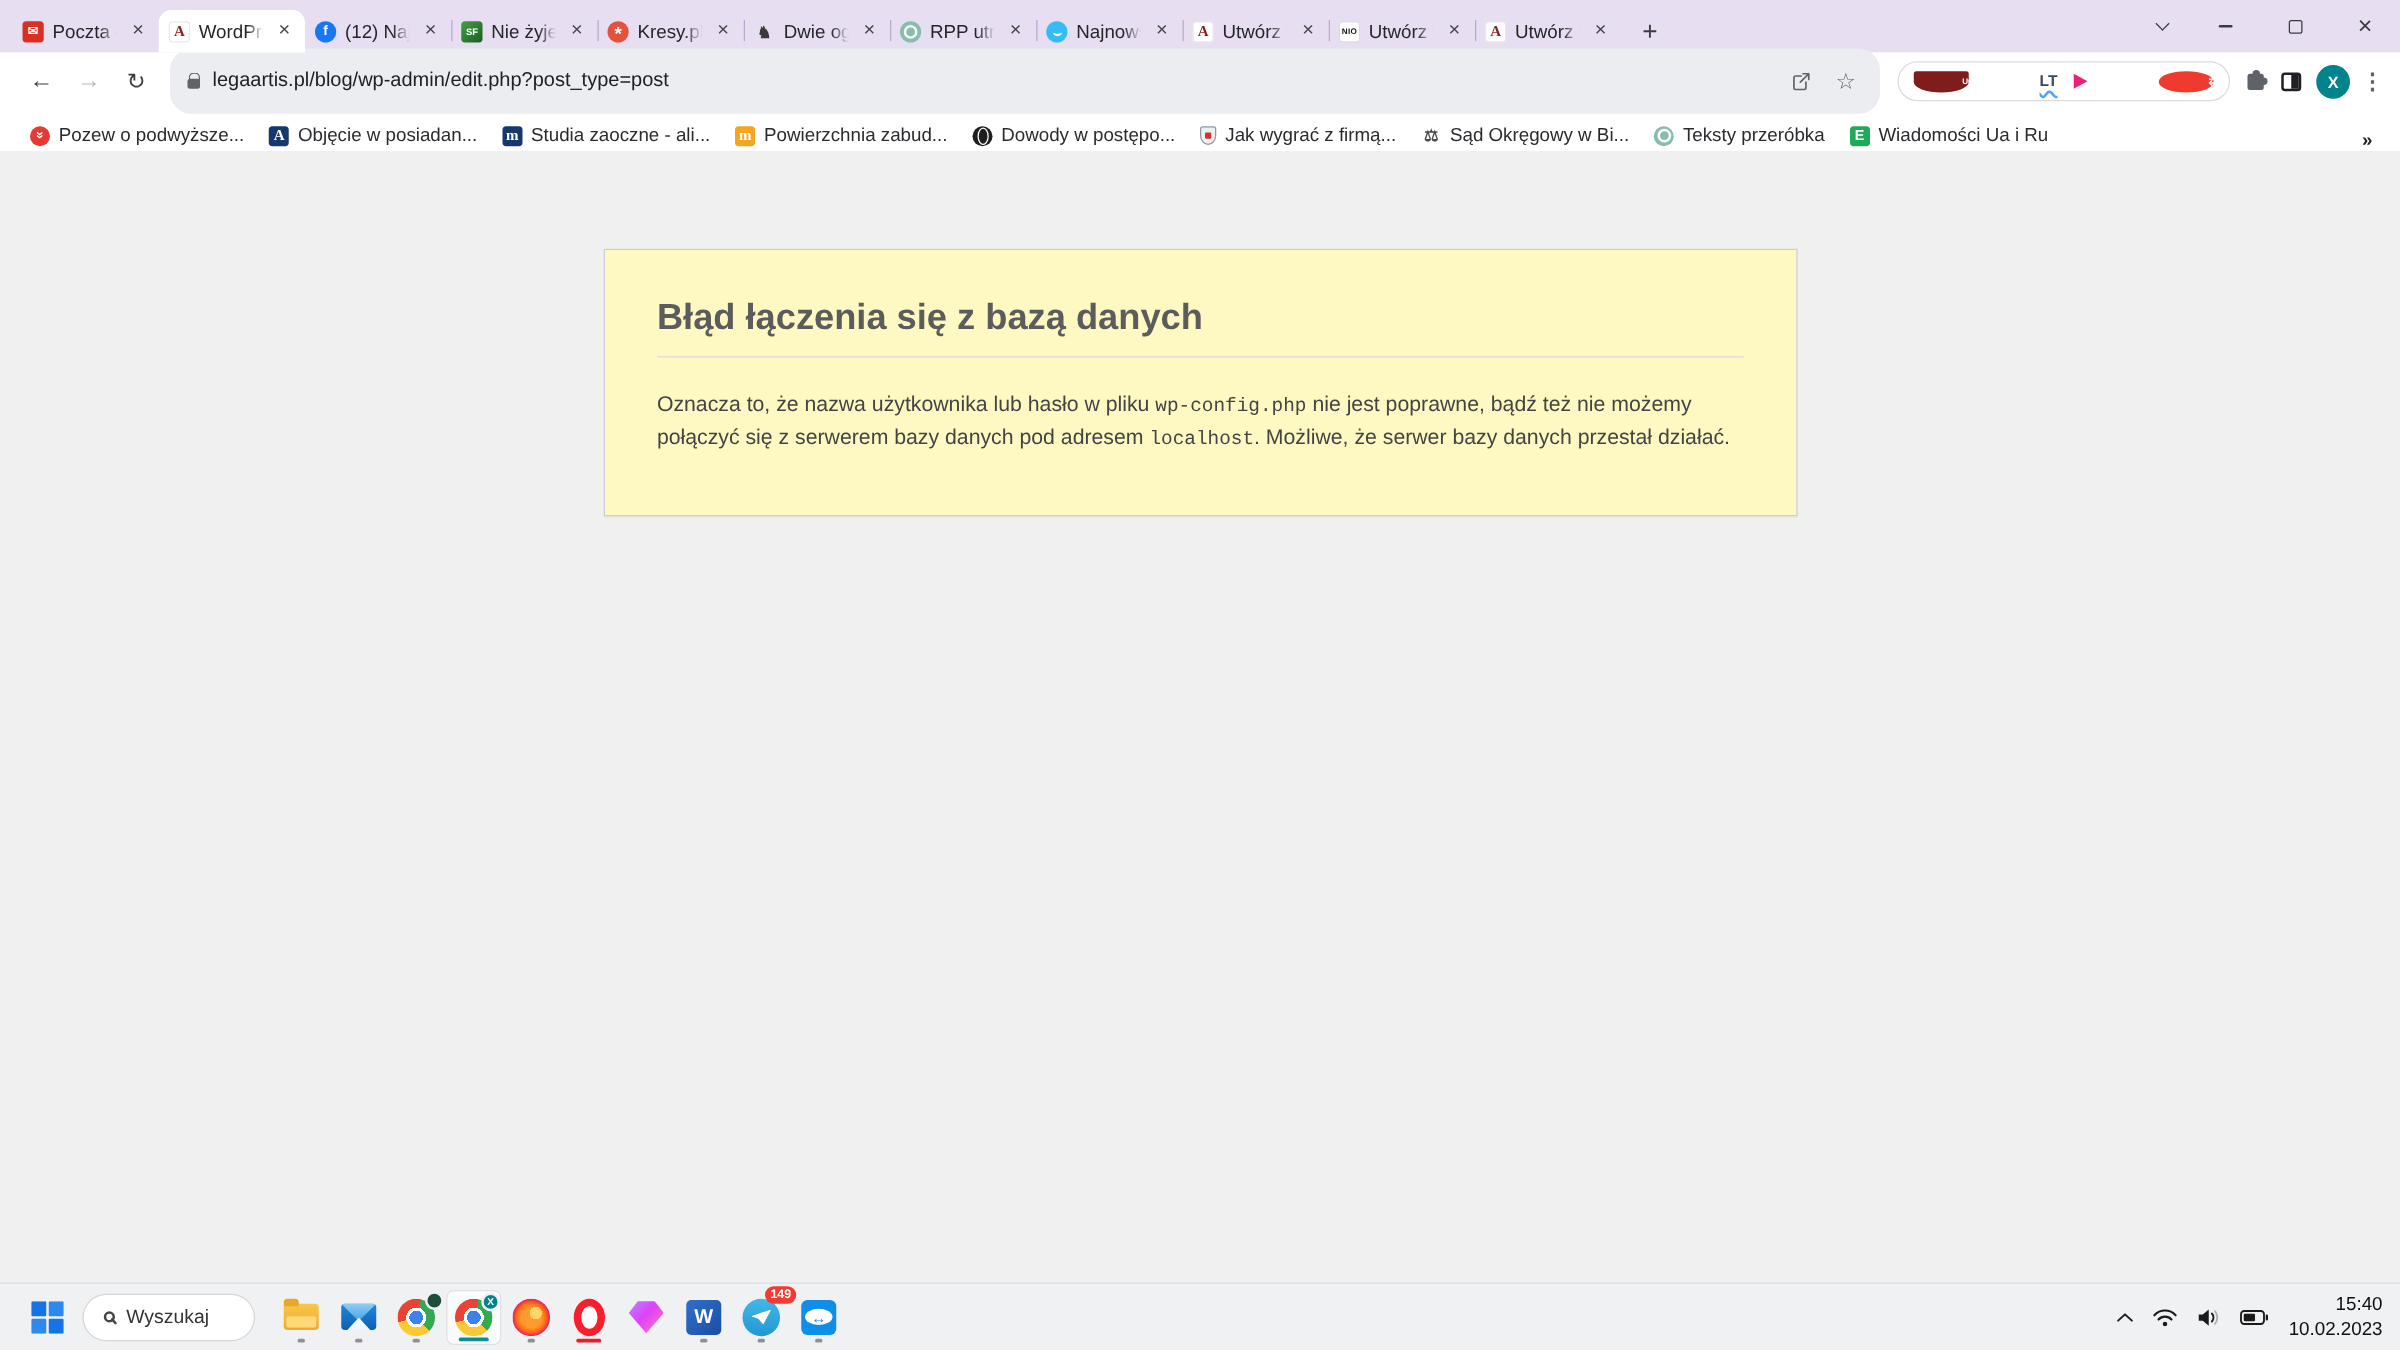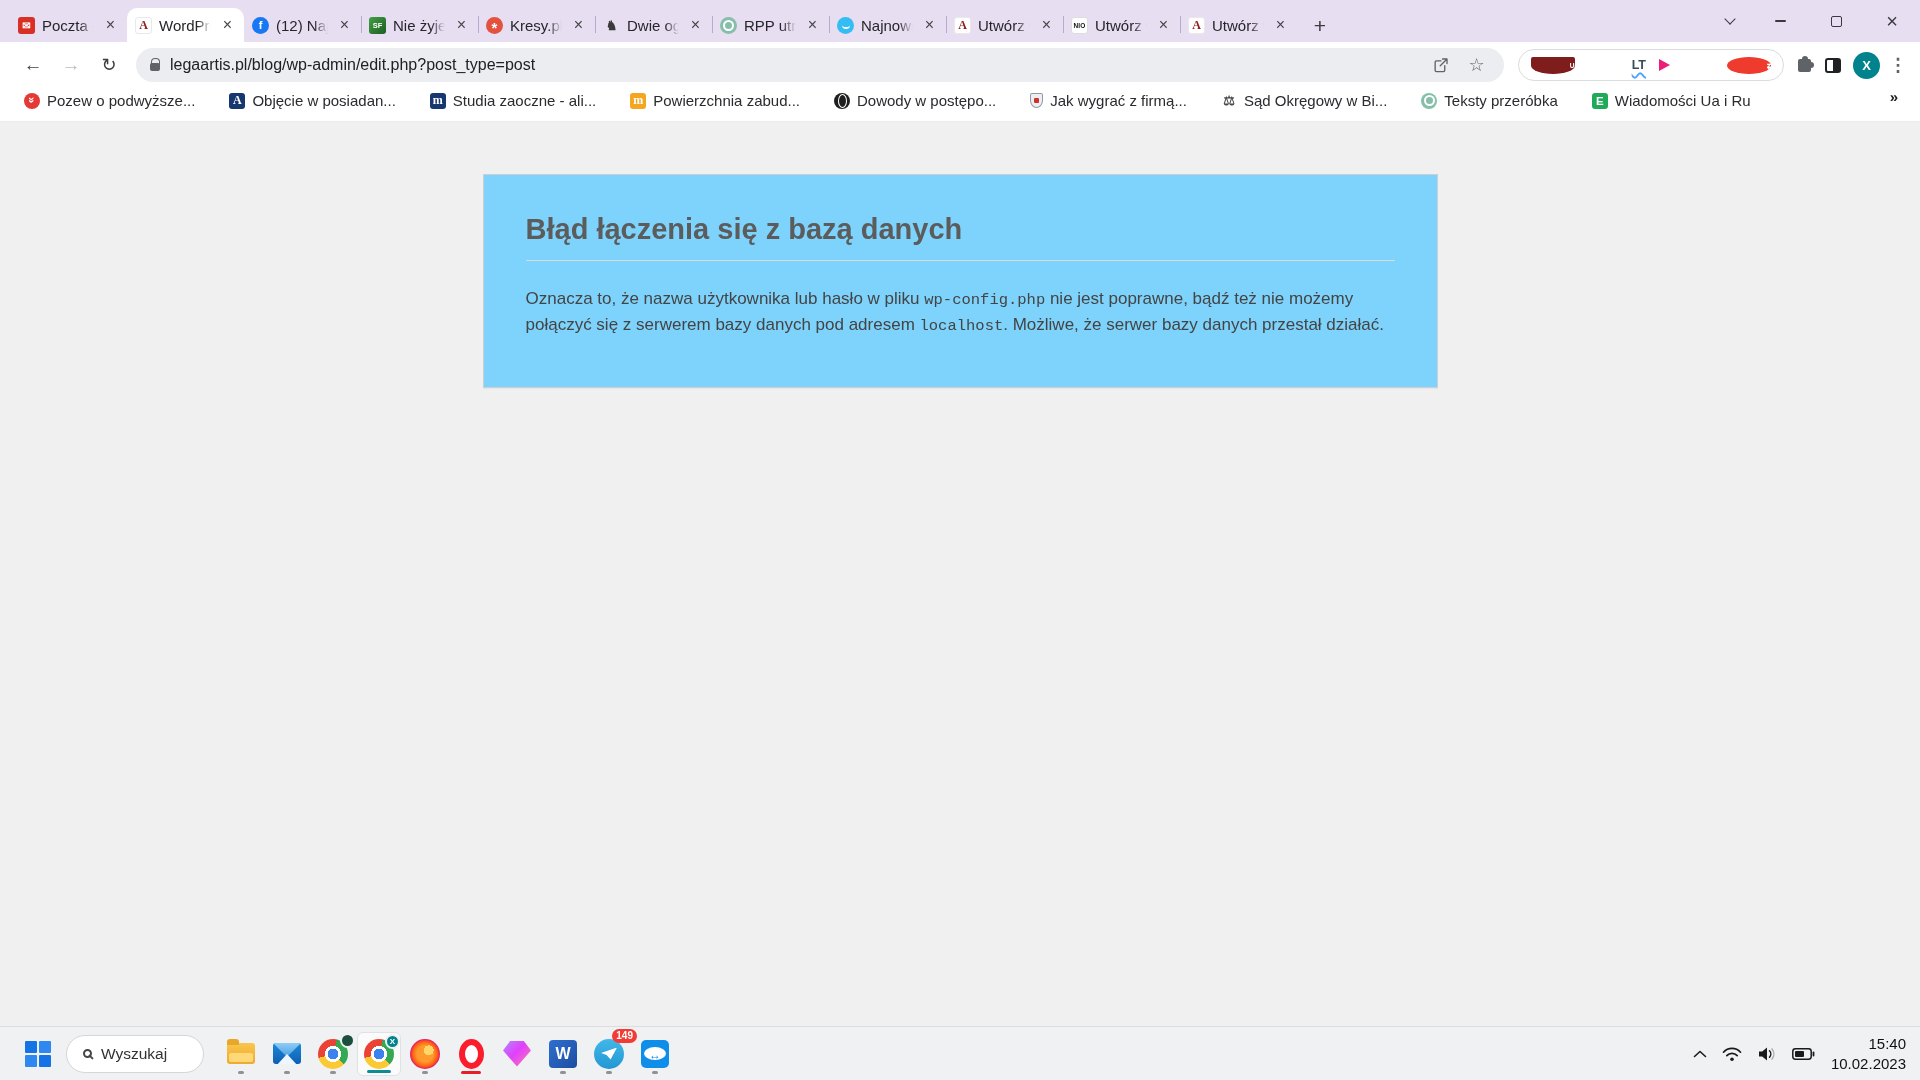--- a/index.html
+++ b/index.html
@@ -49,21 +49,21 @@
   .fv-smiley::before { content:""; width:8px; height:5px; border-bottom:2px solid #fff; border-radius:0 0 8px 8px; margin-top:1px; }
   .fv-nio { background:#fff; border:1px solid #ddd; color:#111; font-size:6.5px; font-weight:800; letter-spacing:.2px; }
 
   
   .toolbar { height:46px; background:#fff; display:flex; align-items:center; padding:0 10px 0 14px; }
   .nav { width:38px; height:38px; border-radius:50%; display:flex; align-items:center; justify-content:center;
          color:#3c4043; flex:none; }
   .nav-back::before { content:"←"; font-size:19px; }
   .nav-fwd::before { content:"→"; font-size:19px; color:#b8bcc1; }
   .nav-reload::before { content:"↻"; font-size:18px; }
-  .omnibox { flex:1; height:34px; background:#ebedf0; border-radius:17px; margin:0 8px; display:flex;
+  .omnibox { flex:1; height:52px; background:#ebedf0; border-radius:17px; margin:0 8px; display:flex;
              align-items:center; padding:0 14px; gap:10px; }
   .lock { width:10px; height:8px; background:#5f6368; border-radius:2px; position:relative; margin-top:4px; flex:none; }
   .lock::before { content:""; position:absolute; top:-5px; left:1.4px; width:7px; height:6px;
                   border:1.6px solid #5f6368; border-bottom:none; border-radius:4px 4px 0 0; }
   .url { flex:1; font-size:16px; color:#202124; white-space:nowrap; overflow:hidden; }
   .ob-ic { width:26px; height:26px; display:flex; align-items:center; justify-content:center; flex:none; color:#5f6368; }
   .star::before { content:"☆"; font-size:18px; }
   .ext-capsule { display:flex; align-items:center; gap:13px; height:32px; padding:0 12px; border:1px solid #dadce0;
                  border-radius:16px; background:#fff; margin:0 6px; }
   .ex { display:flex; align-items:center; justify-content:center;padding-left:44px; }
@@ -81,21 +81,21 @@
   .ex-puzzle::after { content:""; position:absolute; right:-3px; top:3.5px; width:6px; height:6px;
                       background:#5f6368; border-radius:50%; }
   .ex-panel { width:16px; height:15px; border:2px solid #202124; border-radius:3px; position:relative; margin:0 6px; }
   .ex-panel::after { content:""; position:absolute; right:0; top:0; bottom:0; width:50%; background:#202124; }
   .avatar { width:27px; height:27px; border-radius:50%; background:#00838c; color:#fff; font-weight:bold;
             font-size:13px; display:flex; align-items:center; justify-content:center; margin:0 6px; }
   .dots { width:24px; display:flex; align-items:center; justify-content:center; color:#5f6368; }
   .dots::before { content:"⋮"; font-size:18px; font-weight:bold; }
 
   
-  .bookbar { height:34px; background:#fff; display:flex; align-items:flex-start; padding:0 16px; gap:18px;
+  .bookbar { height:34px; background:#fff; display:flex; align-items:flex-end; padding:0 16px; gap:4px;
              border-bottom:1px solid #ececec; }
   .bm { display:flex; align-items:center; gap:7px; padding:4px 8px; border-radius:6px; }
   .bm-label { font-size:15px; color:#2b2b2f; white-space:nowrap; }
   .bi { width:16px; height:16px; border-radius:3px; display:flex; align-items:center; justify-content:center;
         flex:none; font-weight:bold; }
   .bi-chev { background:#e53935; border-radius:50%; }
   .bi-chev::before { content:"»"; color:#fff; font-size:11px; font-weight:bold; transform:rotate(90deg); display:block; margin-top:-2px; }
   .bi-navy { background:#17386e; color:#fff; font-family:"Liberation Serif",serif; font-size:12px; }
   .bi-orange { background:#f4a620; color:#fff; font-family:"Liberation Serif",serif; font-size:12px; }
   .bi-globe { background:#1f1f1f; border-radius:50%; }
@@ -104,21 +104,21 @@
   .bi-shield::before { content:""; width:5px; height:5px; background:#d32f2f; border-radius:1px; }
   .bi-justice::before { content:"⚖"; font-size:13px; color:#4a4a4a; }
   .bi-gpt { background:#85bfa9; border-radius:50%; }
   .bi-gpt::before { content:""; width:7px; height:7px; border:2px solid #fff; border-radius:50%; }
   .bi-green { background:#1faa59; color:#fff; font-size:11.5px; font-weight:800; }
   .bm-spacer { flex:1; }
   .bm-more { color:#202124; font-size:15px; font-weight:bold; padding:0 6px; }
 
   
   .content { height:904px; background:#f0f0f1; }
-  .card { width:955px; margin:0 auto; position:relative; top:52px; background:#7dd3fc;
+  .card { width:955px; margin:0 auto; position:relative; top:77px; background:#fef9c3;
           border:1px solid #ccd0d4; box-shadow:0 1px 1px rgba(0,0,0,.04); padding:38px 42px 48px; }
   .card h1 { font-size:29px; font-weight:bold; color:#5c5c5c; padding-bottom:14px;
              border-bottom:1px solid #dadada; }
   .card p { font-size:17px; color:#444; line-height:1.55; margin-top:25px; }
   .card code { font-family:"Liberation Mono","DejaVu Sans Mono",monospace; font-size:15.5px; color:#444; }
   .card ul { margin:25px 0 0 23px; padding-left:18px; }
   .card li { font-size:17px; color:#444; margin-top:13px; line-height:1.45; }
   .card a { color:#2271b1; text-decoration:underline; }
 
   

